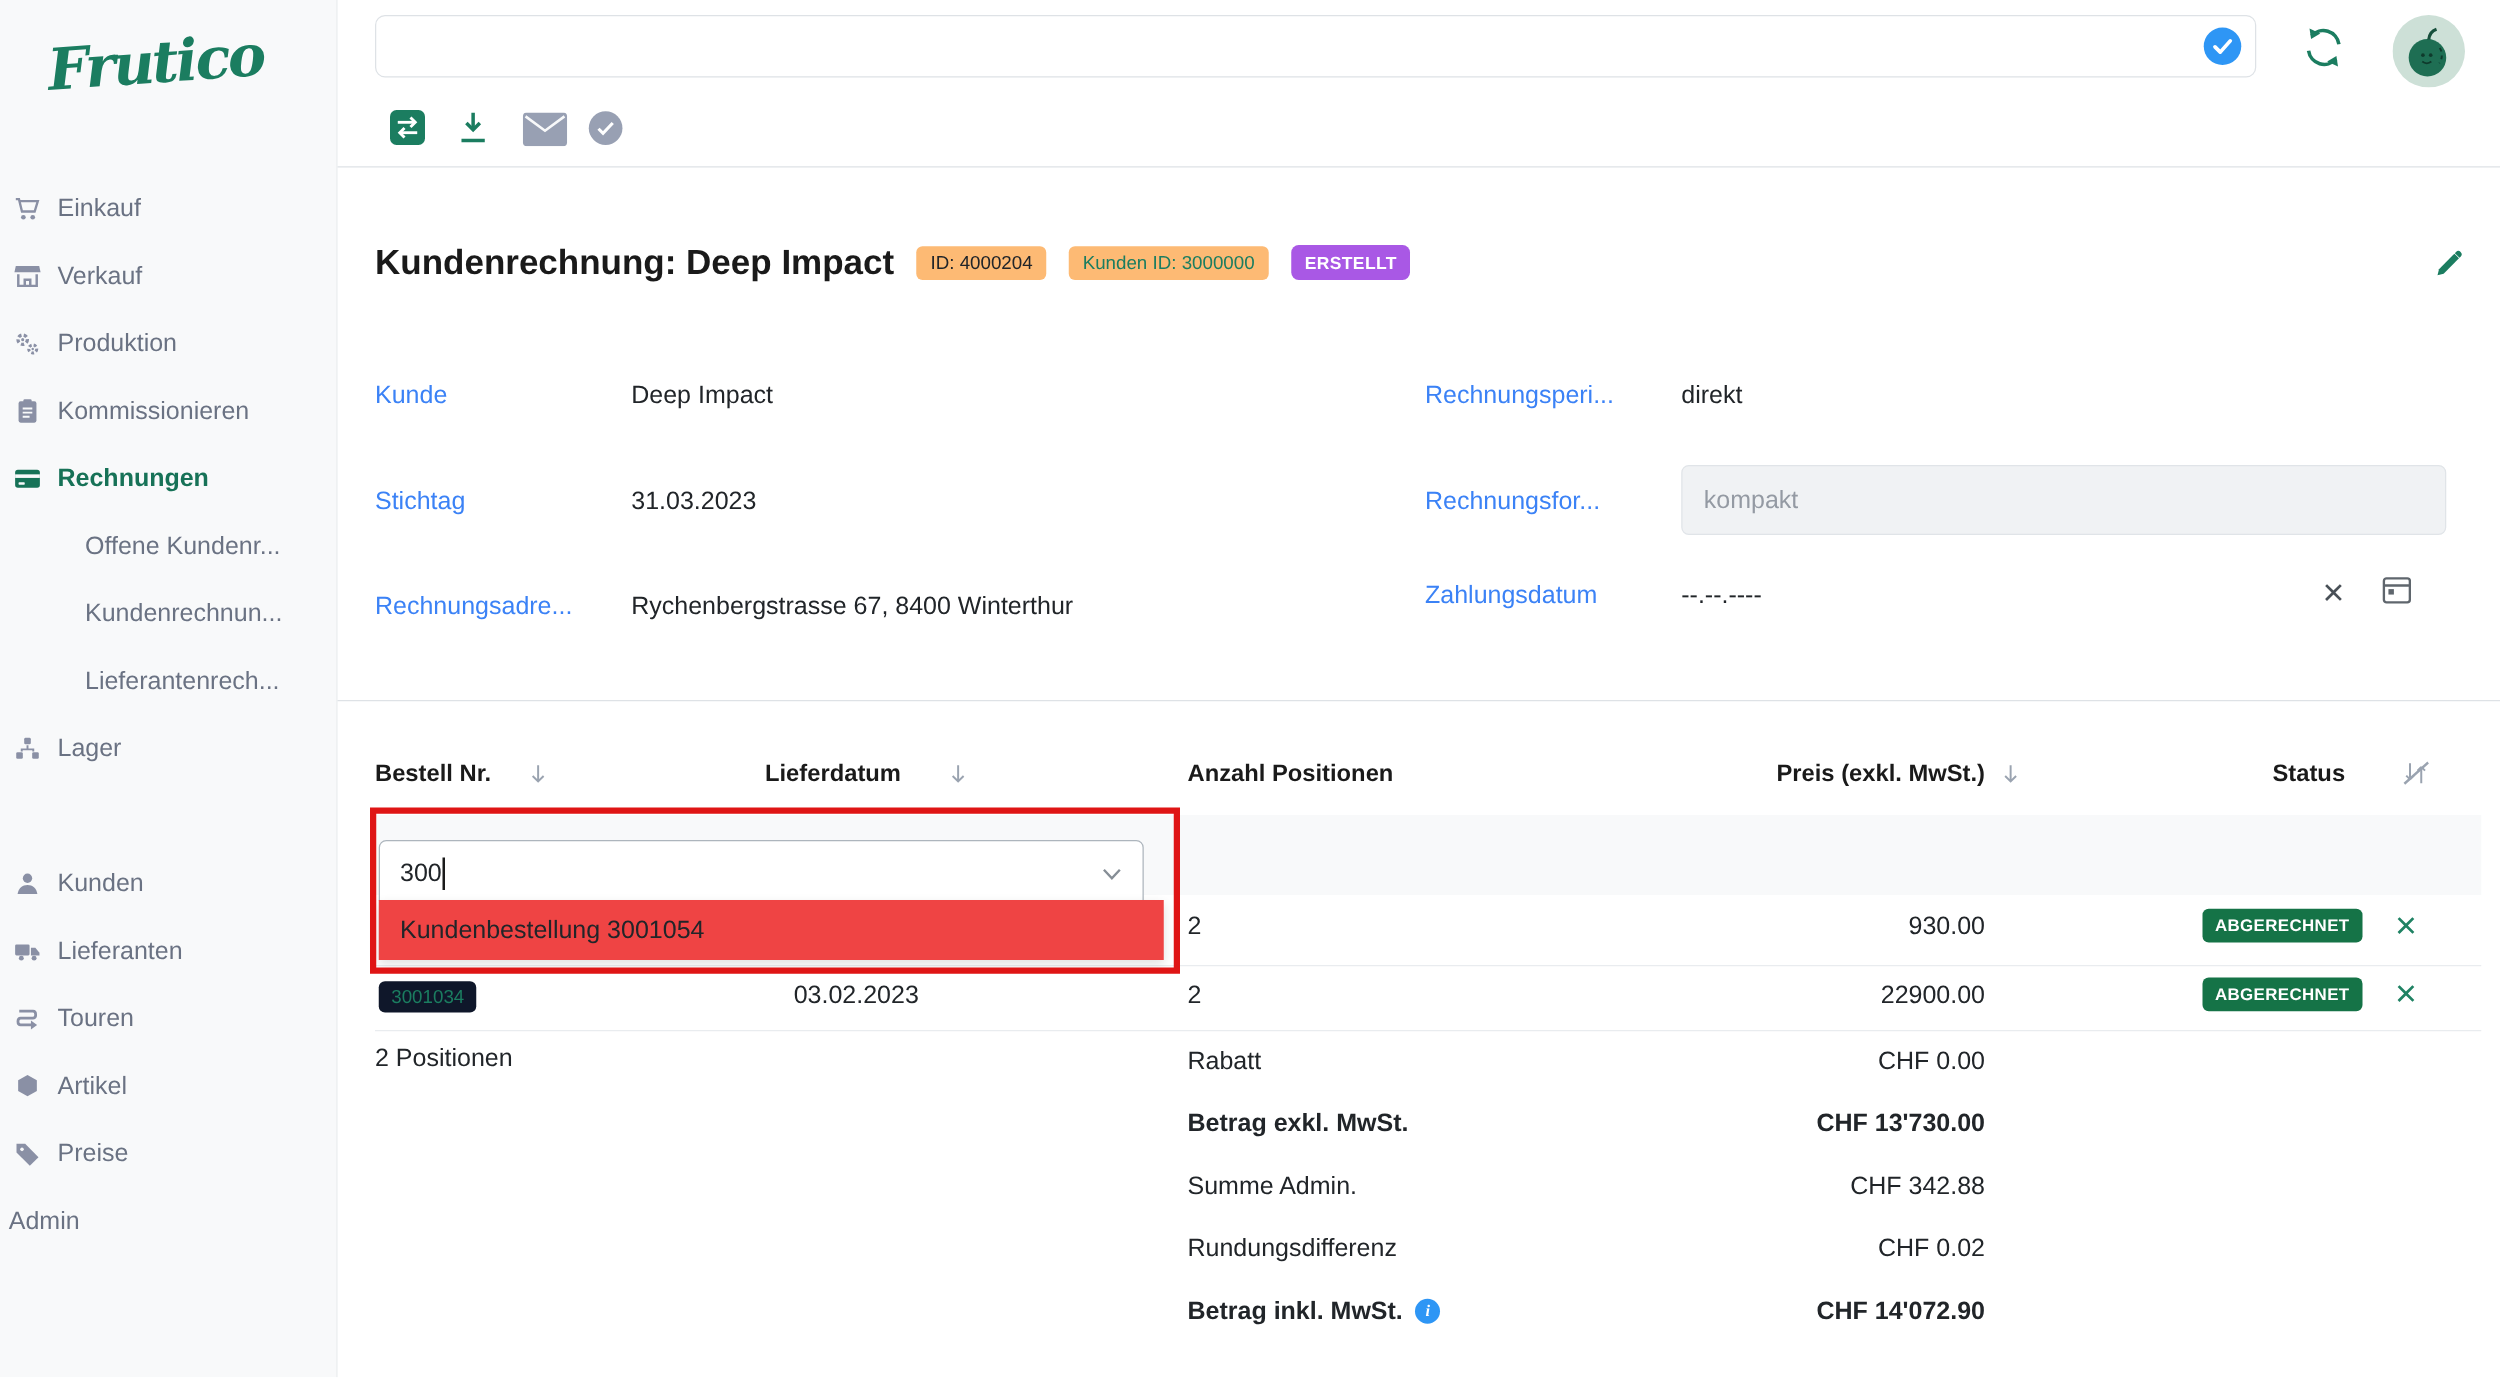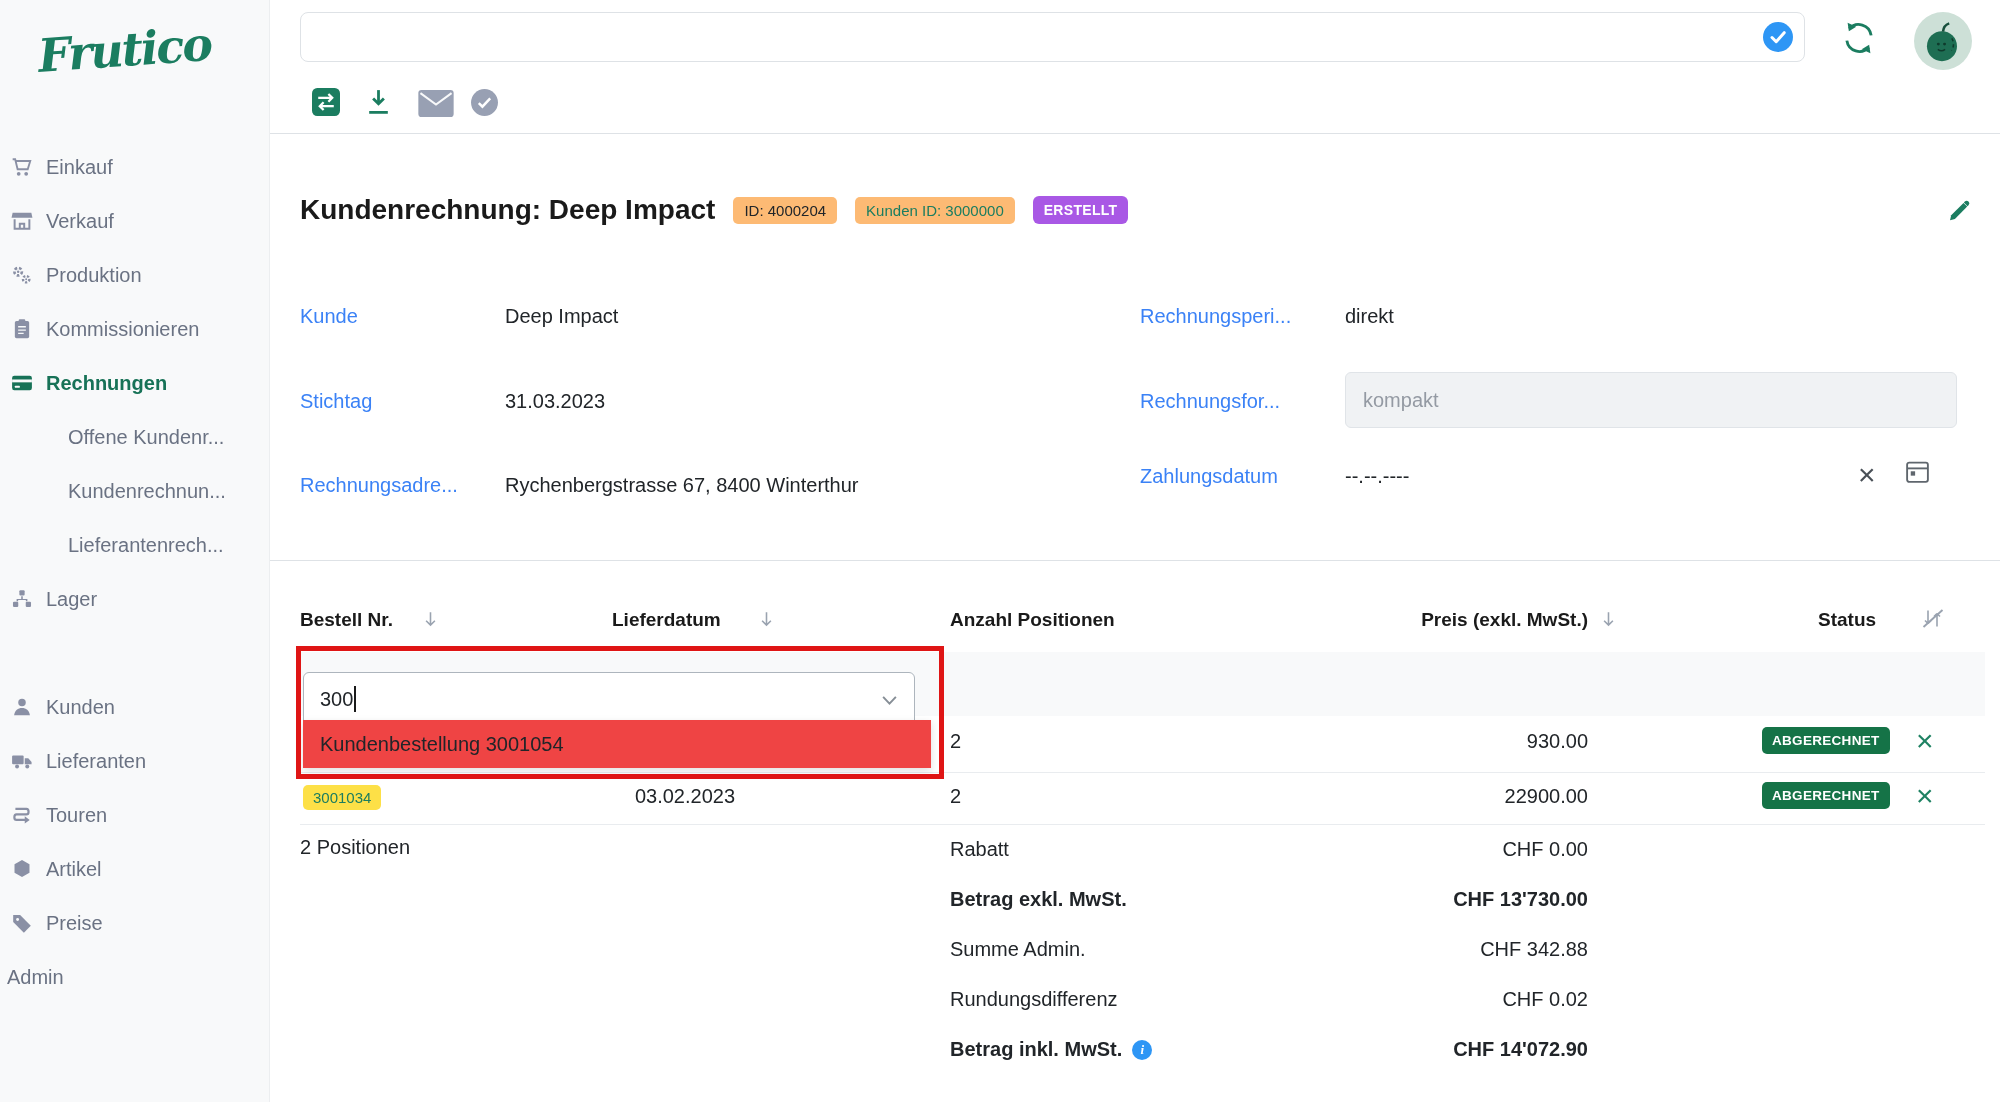--- a/index.html
+++ b/index.html
@@ -46,21 +46,21 @@
   .caret{display:inline-block;width:2px;height:26px;background:#1a1a1a;margin-left:1px;}
   .combo .chev{margin-left:auto;}
   .dropdown{position:absolute;left:303px;top:720px;width:628px;height:48px;background:#ef4444;z-index:6;
             box-shadow:0 3px 8px rgba(0,0,0,.12);display:flex;align-items:center;padding-left:17px;box-sizing:border-box;
             font-size:20px;color:#212529;cursor:pointer;}
   .redbox{position:absolute;left:296px;top:646px;width:648px;height:133px;border:5px solid #df1515;box-sizing:border-box;
           z-index:10;pointer-events:none;}
   .status-badge{position:absolute;background:#157347;color:#fff;font-size:13.5px;font-weight:bold;letter-spacing:.3px;
                 padding:6px 10px;border-radius:5px;}
   .row-x{position:absolute;font-size:30px;color:#1f8263;cursor:pointer;line-height:26px;}
-  .idpill{position:absolute;background:#fde047;color:#1b7d60;font-size:15px;padding:4px 10px;border-radius:5px;}
+  .idpill{position:absolute;background:#0f172a;color:#1b7d60;font-size:15px;padding:4px 10px;border-radius:5px;}
   
   .tlabel{position:absolute;left:950px;height:30px;line-height:30px;font-size:20px;}
   .tvalue{position:absolute;left:1300px;width:288px;height:30px;line-height:30px;font-size:20px;text-align:right;}
   .bold{font-weight:bold;}
   .info-ic{display:inline-flex;align-items:center;justify-content:center;width:20px;height:20px;border-radius:50%;
            background:#2e96f5;color:#fff;font-size:13px;font-style:italic;font-weight:bold;font-family:"Liberation Serif",serif;
            margin-left:10px;vertical-align:2px;cursor:pointer;}
   .clear-x{font-size:30px;color:#495057;cursor:pointer;line-height:26px;}
 </style>
 </head>

